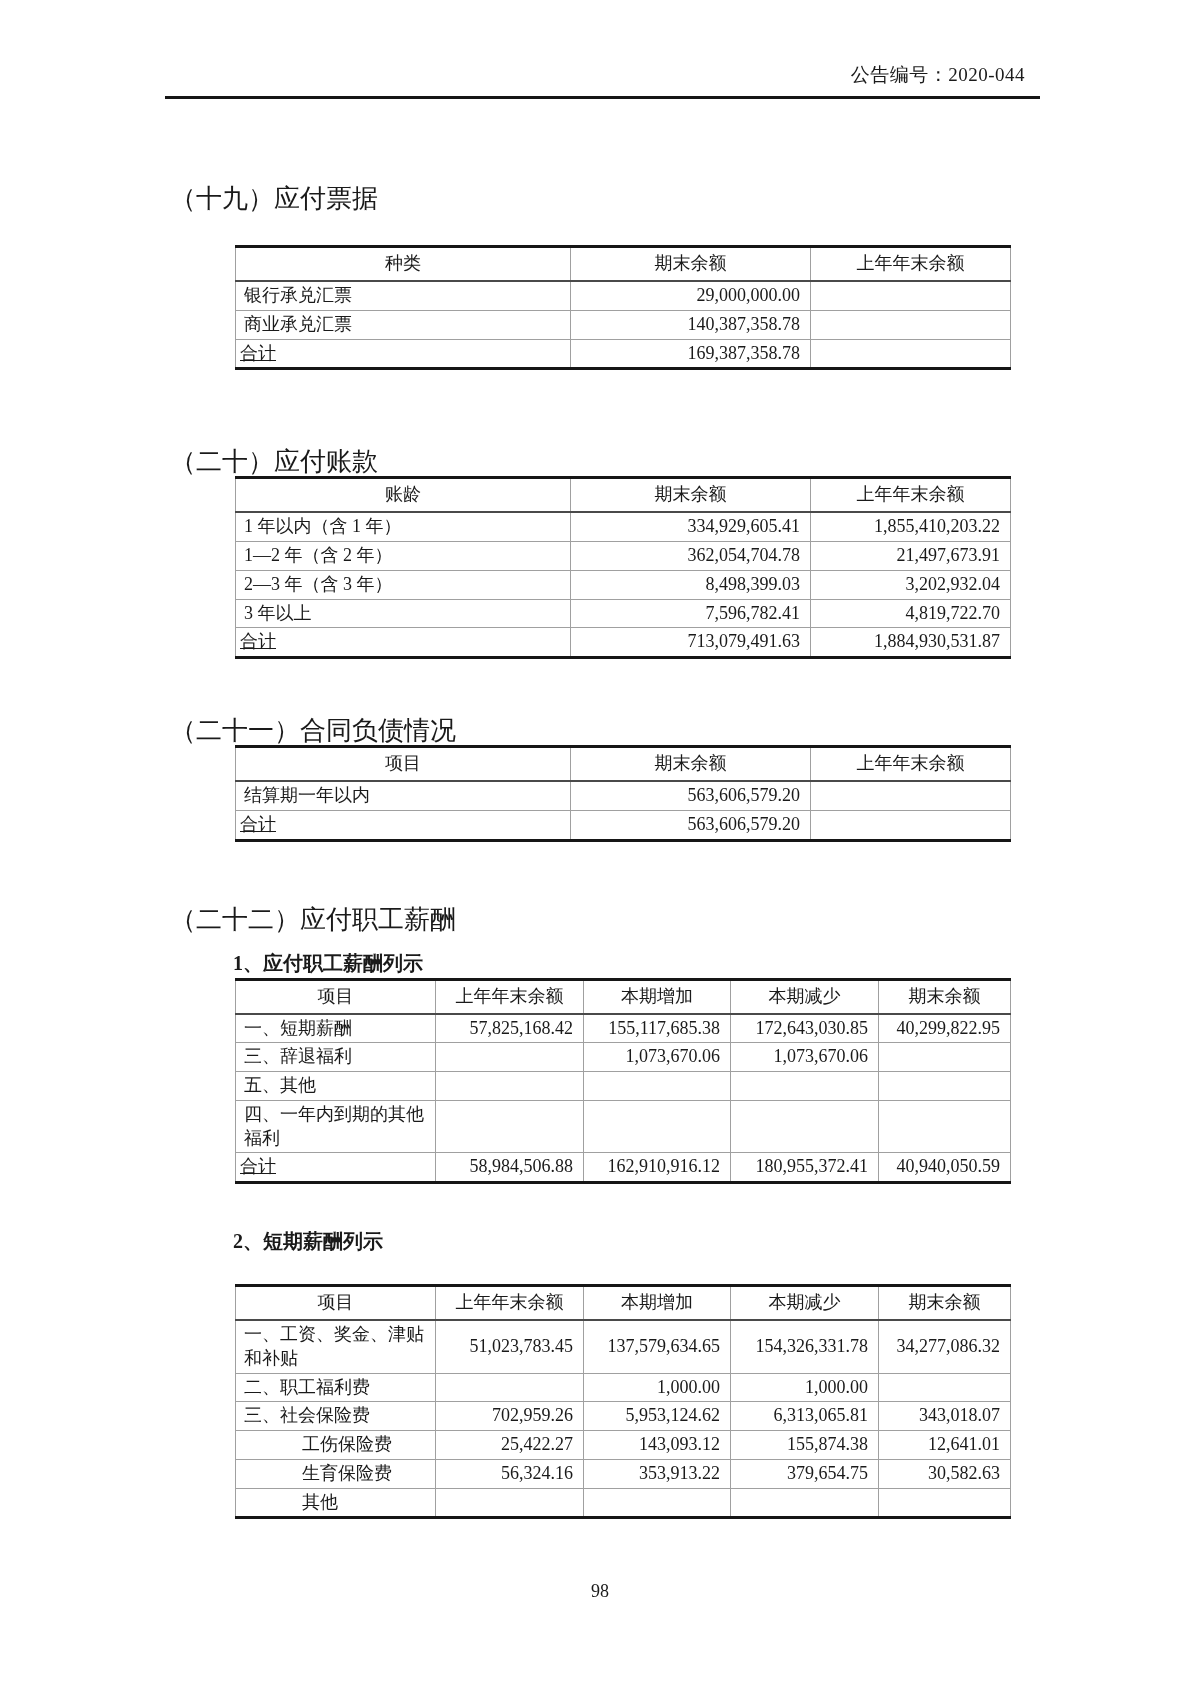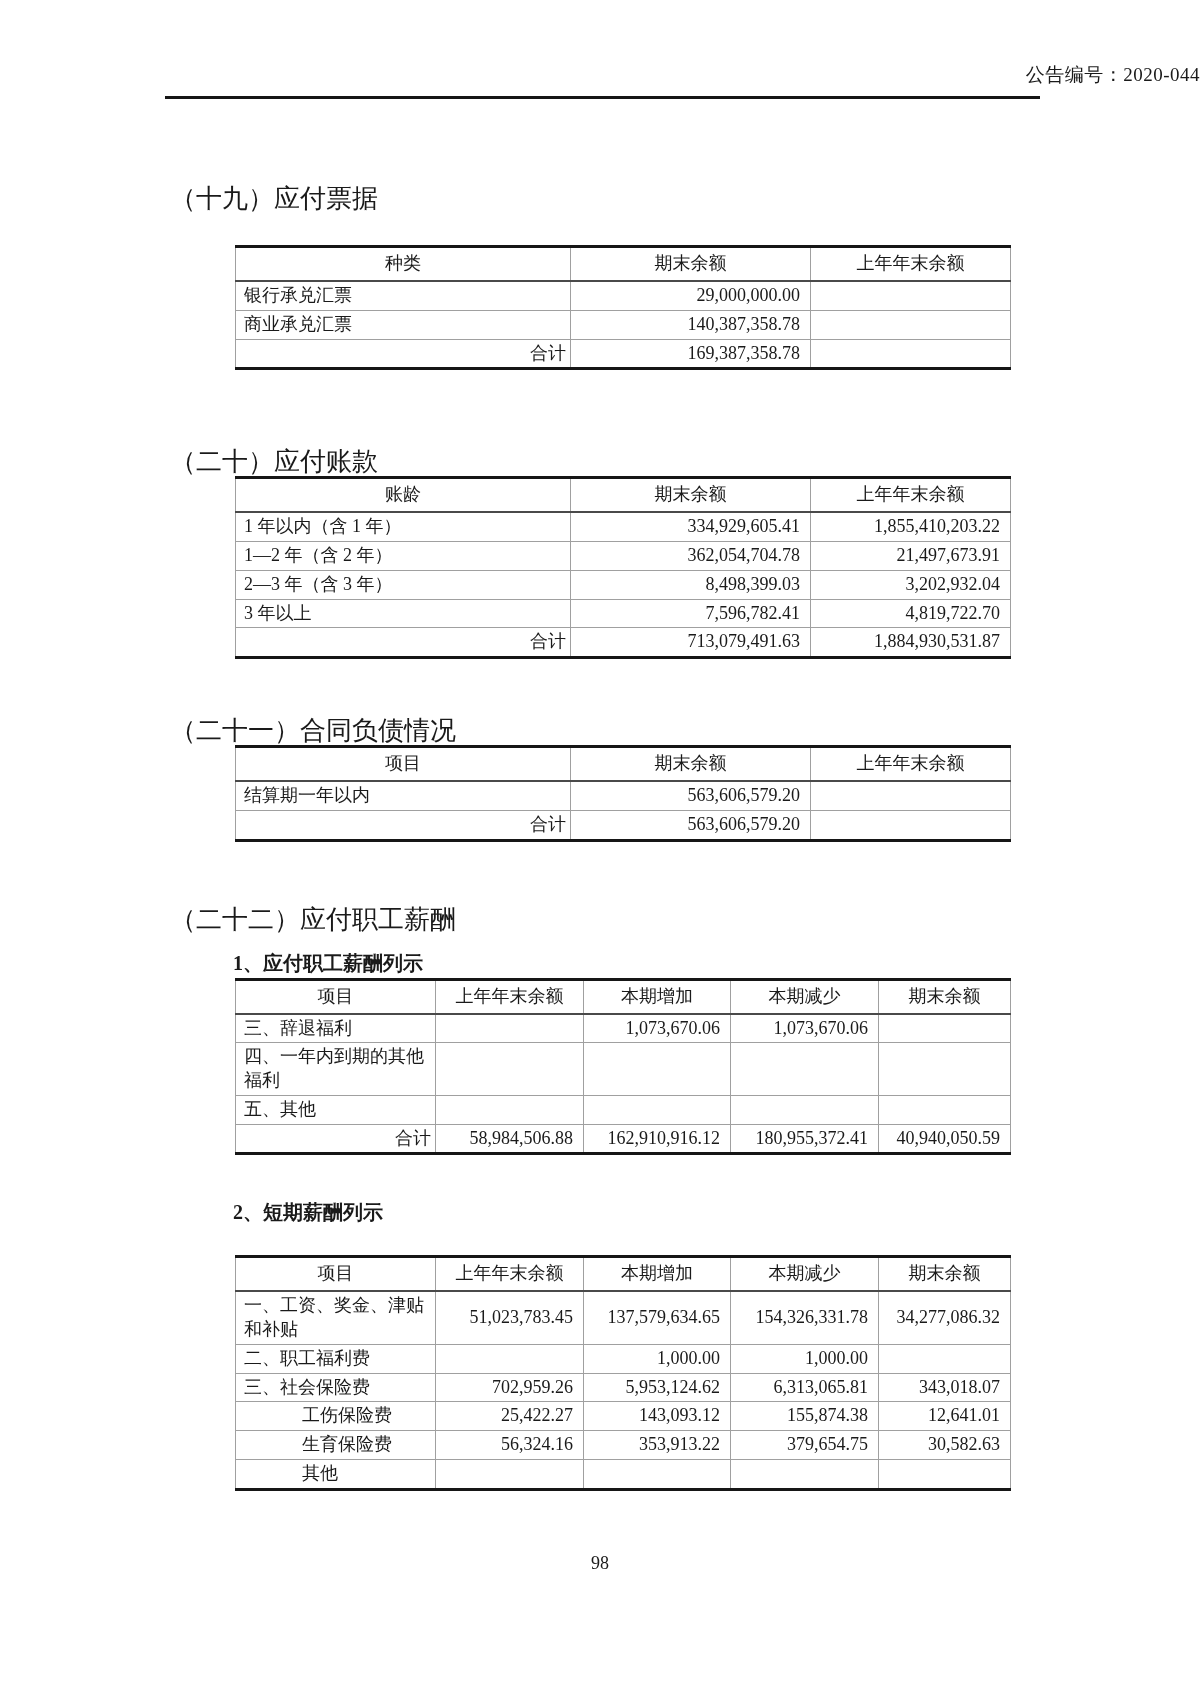--- a/index.html
+++ b/index.html
@@ -3,21 +3,21 @@
 <meta charset="utf-8">
 <style>
   html,body{margin:0;padding:0;background:#e8e8e8;}
   .page{
     width:1200px;height:1696px;background:#ffffff;margin:0 auto;
     position:relative;color:#1a1a1a;
     font-family:"Liberation Serif","DejaVu Serif",serif;
     overflow:hidden;
   }
   .hdr{
-    padding-top:62px;text-align:right;
+    padding-top:62px;margin-right:175px;text-align:right;
     font-size:19px;letter-spacing:.5px;
   }
   .hdr-rule{
     margin:8px 0 0 165px;width:875px;height:0;
     border-top:3px solid #151515;
   }
   .sec{
     font-size:26px;font-weight:normal;margin:0 0 0 170px;line-height:28px;
   }
   .sub{
@@ -44,21 +44,21 @@
     padding:2px 4px;line-height:1.32;vertical-align:middle;
     overflow:hidden;
   }
   th{
     font-weight:normal;text-align:center;height:26px;
     border-bottom:2px solid #4a4a4a;padding:3px 4px;
   }
   tr{height:26px;}
   .lbl{text-align:left;padding-left:8px;}
   .ind{text-align:left;padding-left:66px;}
-  .ctr{text-align:right;}
+  .ctr{text-align:left;text-decoration:underline;}
   .num{text-align:right;padding-right:10px;}
   .footer{
     margin-top:62px;text-align:center;font-size:18px;
   }
   
   .c3-0{width:335px;} .c3-1{width:240px;} .c3-2{width:200px;}
   
   .c5-0{width:200px;} .c5-1{width:148px;} .c5-2{width:147px;}
   .c5-3{width:148px;} .c5-4{width:132px;}
 </style>
@@ -188,35 +188,42 @@
       <tr>
         <th>项目</th>
         <th>上年年末余额</th>
         <th>本期增加</th>
         <th>本期减少</th>
         <th>期末余额</th>
       </tr>
     </thead>
     <tbody>
       <tr>
+        <td class="lbl">一、短期薪酬</td>
+        <td class="num">57,825,168.42</td>
+        <td class="num">155,117,685.38</td>
+        <td class="num">172,643,030.85</td>
+        <td class="num">40,299,822.95</td>
+      </tr>
+      <tr>
         <td class="lbl">三、辞退福利</td>
         <td class="num"></td>
         <td class="num">1,073,670.06</td>
         <td class="num">1,073,670.06</td>
         <td class="num"></td>
       </tr>
       <tr>
+        <td class="lbl">五、其他</td>
+        <td class="num"></td>
+        <td class="num"></td>
+        <td class="num"></td>
+        <td class="num"></td>
+      </tr>
+      <tr>
         <td class="lbl">四、一年内到期的其他福利</td>
-        <td class="num"></td>
-        <td class="num"></td>
-        <td class="num"></td>
-        <td class="num"></td>
-      </tr>
-      <tr>
-        <td class="lbl">五、其他</td>
         <td class="num"></td>
         <td class="num"></td>
         <td class="num"></td>
         <td class="num"></td>
       </tr>
       <tr>
         <td class="ctr">合计</td>
         <td class="num">58,984,506.88</td>
         <td class="num">162,910,916.12</td>
         <td class="num">180,955,372.41</td>

